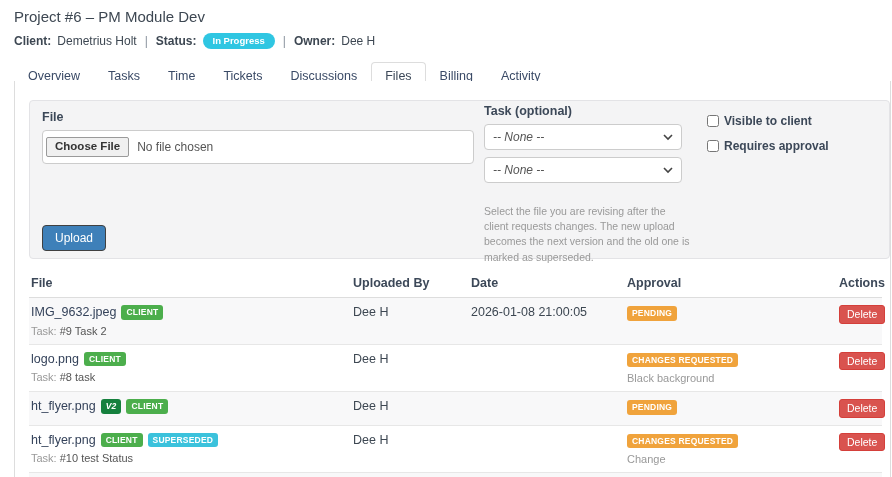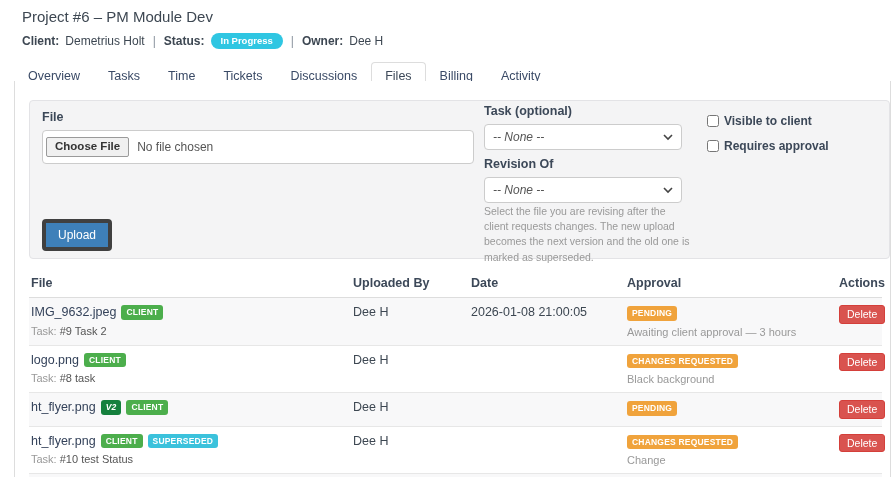--- a/index.html
+++ b/index.html
@@ -4,21 +4,21 @@
 <style>
   * { margin:0; padding:0; box-sizing:border-box; }
   html,body { background:#fff; }
   body {
     font-family:"Liberation Sans","DejaVu Sans",sans-serif;
     font-size:12.5px; color:#3c4858;
   }
   .page { position:relative; width:892px; height:477px; overflow:hidden; background:#fff; }
 
   
-  .hdr { padding:8px 14px 0 6px;margin-left:16px; }
+  .hdr { padding:8px 14px 0 14px; }
   .page-title { font-size:15px; font-weight:400; color:#3d4752; margin-bottom:8px; }
   .meta-line { font-size:12px; color:#3d4752; display:flex; align-items:center; gap:6px; }
   .meta-line b { font-weight:700; }
   .sep { color:#8a939e; margin:0 2px; }
   .badge-status {
     display:inline-block; background:#2fc6e2; color:#fff; font-size:9.5px; font-weight:700;
     padding:3px 10px; border-radius:10px; line-height:1;
   }
 
   
@@ -63,21 +63,21 @@
   .chev { width:10px; height:10px; display:inline-block; color:#444; }
   .help-text {
     position:absolute; left:454px; top:103px; width:207px;
     font-size:10.5px; line-height:1.45; color:#999;
   }
   .checks { position:absolute; left:677px; top:13px; }
   .check-row { display:flex; align-items:center; gap:5px; margin-bottom:11px; font-weight:700; font-size:12px; color:#3c4858; }
   .check-row input { width:12px; height:12px; margin:0; }
   .upload-btn {
     position:absolute; left:12px; bottom:7px;
-    background:#3e80b9; color:#fff; border:4px solid #404040; border-radius:4px;
+    background:#3e80b9; color:#fff; border:1px solid #404040; border-radius:4px;
     font-size:12px; padding:5px 12px; cursor:pointer;
   }
 
   
   .files-table { position:absolute; left:14px; right:8px; top:188px; }
   .t-row { display:flex; align-items:flex-start; border-bottom:1px solid #e7e7e7; }
   .t-head { border-bottom:1px solid #ddd; }
   .t-head > div { font-weight:700; font-size:12.5px; color:#3c4858; padding:6px 4px 7px 2px; }
   .t-body .t-row:nth-child(odd) { background:#f8f8f9; }
   .t-row > div { padding:7px 4px 7px 2px; }
@@ -151,21 +151,20 @@
         <span class="fld-label">Task (optional)</span>
         <div class="select-box">
           <span>-- None --</span>
           <svg class="chev" viewBox="0 0 10 10">
               <polyline points="1,3 5,7 9,3" fill="none" stroke="currentColor" stroke-width="1.6"></polyline>
             </svg>
         </div>
       </div>
 
       <div class="revision-group">
-        <span class="fld-label">Revision Of</span>
         <div class="select-box">
           <span>-- None --</span>
           <svg class="chev" viewBox="0 0 10 10">
               <polyline points="1,3 5,7 9,3" fill="none" stroke="currentColor" stroke-width="1.6"></polyline>
             </svg>
         </div>
       </div>
 
       <div class="help-text">Select the file you are revising after the client requests changes. The new upload becomes the next version and the old one is marked as superseded.</div>
 
@@ -195,21 +194,21 @@
           <div class="t-row">
             <div class="col-file">
               <div class="file-line">
                 <a class="file-link">IMG_9632.jpeg</a>
                 <span class="badge badge-green">CLIENT</span>
               </div>
               <div class="task-line"><span>Task: </span><span class="task-val">#9 Task 2</span></div>
             </div>
             <div class="col-uploaded cell-text">Dee H</div>
             <div class="col-date cell-text">2026-01-08 21:00:05</div>
-            <div class="col-approval"><span class="badge badge-orange">PENDING</span><div class="appr-note">Awaiting client approval — 3 hours</div></div>
+            <div class="col-approval"><span class="badge badge-orange">PENDING</span></div>
             <div class="col-actions"><button class="delete-btn">Delete</button></div>
           </div>
           <div class="t-row">
             <div class="col-file">
               <div class="file-line">
                 <a class="file-link">logo.png</a>
                 <span class="badge badge-green">CLIENT</span>
               </div>
               <div class="task-line"><span>Task: </span><span class="task-val">#8 task</span></div>
             </div>

